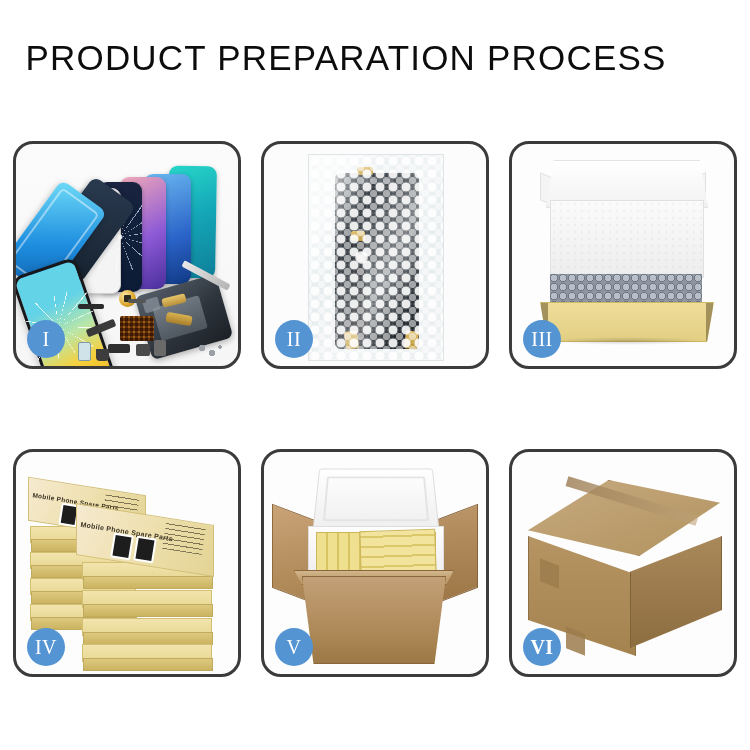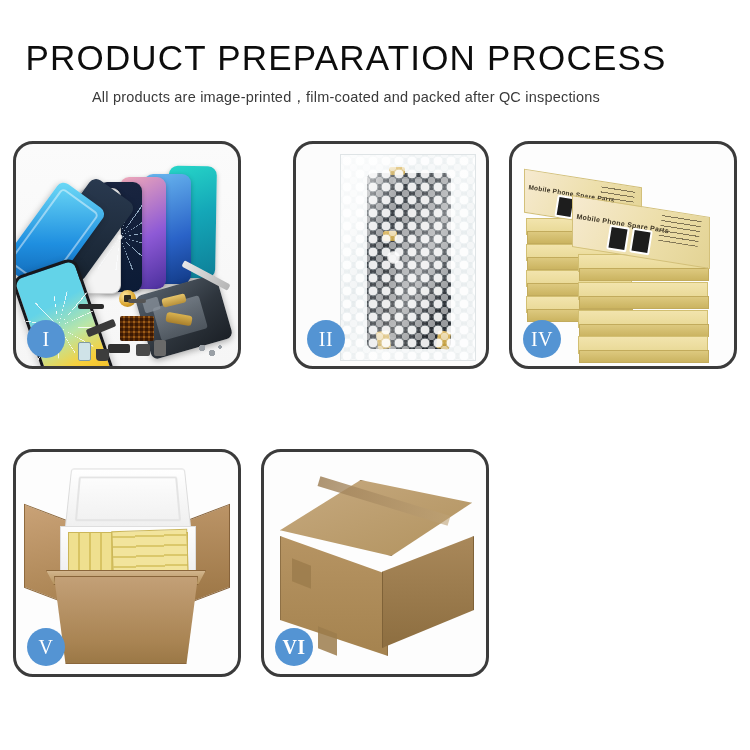--- a/index.html
+++ b/index.html
@@ -194,21 +194,21 @@
     background:linear-gradient(90deg,#e8e8e8,#b5b5b5);
     transform:rotate(28deg);border-radius:2px;
   }
   .screws{position:absolute;right:14px;bottom:8px;width:26px;height:14px;
     background:
       radial-gradient(circle at 4px 4px,#9aa0a6 0 3px,transparent 3px),
       radial-gradient(circle at 14px 9px,#9aa0a6 0 3px,transparent 3px),
       radial-gradient(circle at 22px 3px,#9aa0a6 0 2px,transparent 2px);}
 
   
-  .p2{background:#fcfcfc;margin-left:32px;}
+  .p2{background:#fcfcfc;}
   .bubblebag{
     position:absolute;left:44px;top:10px;width:134px;height:205px;
     background:linear-gradient(150deg,#f2f5f6,#e4eaec 40%,#eef1f2);
     border:1px solid #dfe4e6;
   }
   .screenin{
     position:absolute;left:26px;top:18px;width:84px;height:176px;
     background:linear-gradient(170deg,#3a3f45 0 55%,#23272c);
     border-radius:6px;
   }
@@ -392,21 +392,20 @@
   .c-tab2{position:absolute;left:54px;top:178px;width:19px;height:22px;
     background:#9c7c4c;opacity:.85;transform:skewY(22deg);}
 </style>
 </head>
 <body>
 
 <div class="page">
 
   <div class="header">
     <div class="title">PRODUCT PREPARATION PROCESS</div>
-    <div class="subtitle">All products are image-printed，film-coated and packed after QC inspections</div>
   </div>
 
   <div class="grid">
 
     <div class="panel p1">
       <div class="panel-inner">
         <div class="ph ph-a"></div>
         <div class="ph ph-b"></div>
         <div class="ph ph-c"></div>
         <div class="ph ph-d"></div>
@@ -444,20 +443,34 @@
           <div class="tape tape2"></div>
           <div class="tape tape3"></div>
           <div class="tape tape4"></div>
           <div class="bubbles"></div>
           <div class="bagsheen"></div>
         </div>
       </div>
       <div class="badge">II</div>
     </div>
 
+    <div class="panel p3">
+      <div class="panel-inner">
+        <div class="lidflapL"></div>
+        <div class="lidflapR"></div>
+        <div class="lid"></div>
+        <div class="foam">
+          <div class="foamtex"></div>
+        </div>
+        <div class="bubbletray"></div>
+        <div class="boxbase"></div>
+        <div class="boxshadow"></div>
+      </div>
+      <div class="badge">III</div>
+    </div>
 
     <div class="panel p4">
       <div class="panel-inner stackwrap">
 
         <div class="sbox" style="left:14px;top:74px;width:104px;height:15px;">
             <div class="side"></div>
           </div>
         <div class="sbox" style="left:14px;top:100px;width:104px;height:15px;">
             <div class="side"></div>
           </div>

